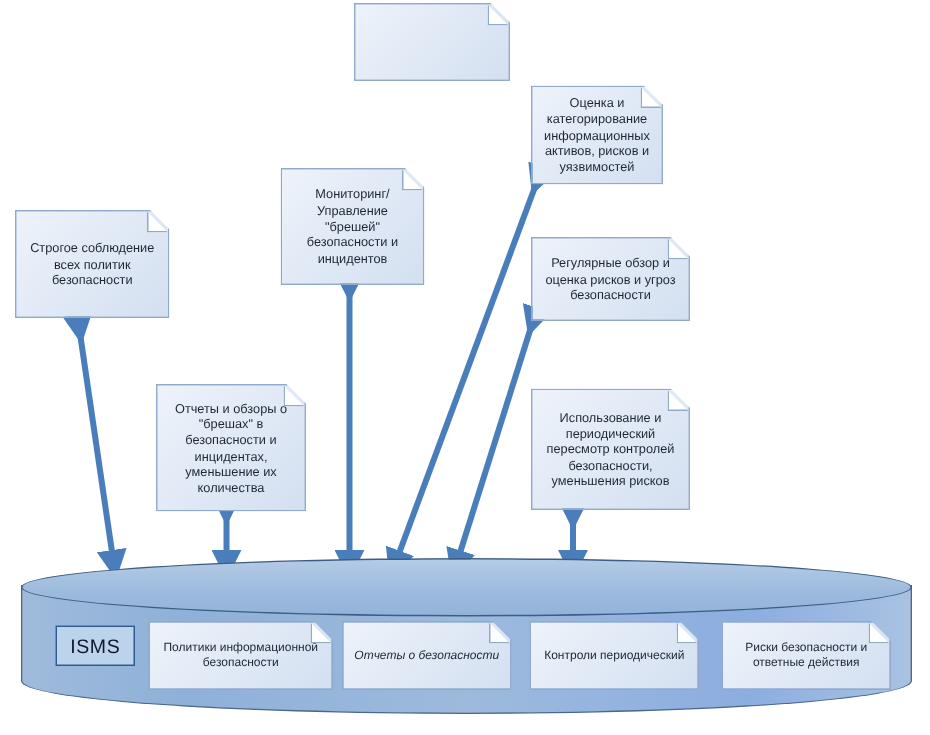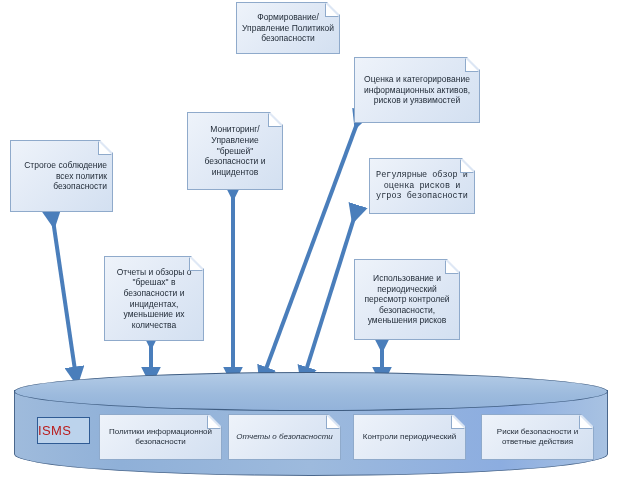--- a/index.html
+++ b/index.html
@@ -45,22 +45,22 @@
     border:1px solid #3f5d82;
     border-radius:50%;
   }
 
   .svgover{position:absolute;left:0;top:0;width:620px;height:490px;pointer-events:none;}
 
   #ismsLabel{
     position:absolute;
     background:#bcd3ec;
     border:1px solid #2f5b94;
-    color:#b91c1c;
-    display:flex;align-items:center;
+    color:#0f172a;
+    display:flex;align-items:center;justify-content:center;
     font-size:13px;letter-spacing:.4px;
   }
 </style>
 </head>
 <body>
 
 <div id="stage">
 
   <svg class="svgover" viewBox="0 0 620 490">
     <defs>
@@ -73,39 +73,38 @@
       <line x1="151" y1="341" x2="151" y2="377"></line>
       <line x1="233" y1="192" x2="233" y2="377"></line>
       <line x1="358" y1="121" x2="263" y2="377"></line>
       <line x1="355" y1="215" x2="304" y2="377"></line>
       <line x1="382" y1="344" x2="382" y2="377"></line>
     </g>
   </svg>
 
   <div class="note" style="left:236px;top:2px;width:104px;height:52px;font-size:8.5px;">
     <span class="fold"></span>
-    <span class="txt">Формирование/ Управление Политикой безопасности</span>
   </div>
 
-  <div class="note" style="left:354px;top:57px;width:126px;height:66px;font-size:8.5px;">
+  <div class="note" style="left:354px;top:57px;width:88px;height:66px;font-size:8.5px;">
     <span class="fold"></span>
     <span class="txt">Оценка и категорирование информационных активов, рисков и уязвимостей</span>
   </div>
 
   <div class="note" style="left:187px;top:112px;width:96px;height:78px;font-size:8.5px;">
     <span class="fold"></span>
     <span class="txt">Мониторинг/ Управление "брешей" безопасности и инцидентов</span>
   </div>
 
-  <div class="note" style="left:10px;top:140px;width:103px;height:72px;font-size:8.5px;text-align:right;">
+  <div class="note" style="left:10px;top:140px;width:103px;height:72px;font-size:8.5px;">
     <span class="fold"></span>
     <span class="txt">Строгое соблюдение всех политик безопасности</span>
   </div>
 
-  <div class="note" style="left:369px;top:158px;width:106px;height:56px;font-size:8.5px;font-family:Liberation Mono, monospace;">
+  <div class="note" style="left:354px;top:158px;width:106px;height:56px;font-size:8.5px;">
     <span class="fold"></span>
     <span class="txt">Регулярные обзор и оценка рисков и угроз безопасности</span>
   </div>
 
   <div class="note" style="left:104px;top:256px;width:100px;height:85px;font-size:8.5px;">
     <span class="fold"></span>
     <span class="txt">Отчеты и обзоры о "брешах" в безопасности и инцидентах, уменьшение их количества</span>
   </div>
 
   <div class="note" style="left:354px;top:259px;width:106px;height:81px;font-size:8.5px;">

